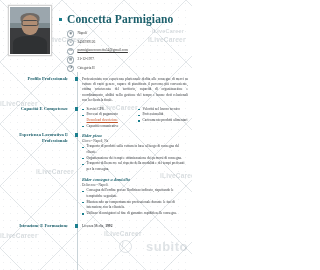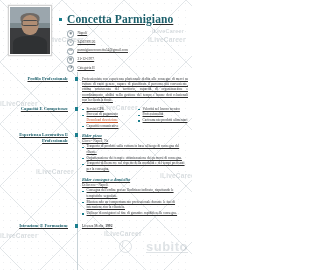--- a/index.html
+++ b/index.html
@@ -30,34 +30,34 @@
     font-weight:700;letter-spacing:.2px;
     color:rgba(150,163,172,.38);
     white-space:nowrap;
   }
   #wm-subito{
     position:absolute;z-index:1;pointer-events:none;
     right:4px;bottom:16px;
     display:flex;align-items:center;gap:14px;
     color:rgba(150,163,172,.30);
     font-family:"Liberation Sans",sans-serif;
-    font-weight:700;font-size:13px;letter-spacing:.5px;text-decoration:underline;
+    font-weight:700;font-size:13px;letter-spacing:.5px;
   }
   #wm-subito .ring{
     width:11px;height:11px;border-radius:50%;
     border:1.6px solid rgba(150,163,172,.30);
     display:inline-block;position:relative;
   }
   #wm-subito .ring:after{
     content:"";position:absolute;left:2.4px;top:1.2px;
     width:4px;height:6px;border-left:1.6px solid rgba(150,163,172,.30);
     transform:rotate(12deg);
   }
   
-  #page{position:relative;z-index:2;width:192px;height:270px;text-decoration:underline;}
+  #page{position:relative;z-index:2;width:192px;height:270px;}
   
   #header{display:flex;padding:5px 4px 0 8px;}
   #photo-frame{
     width:40px;height:47px;flex:0 0 auto;
     background:#fff;border:1px solid #d2d2d2;padding:1px;
     box-shadow:0 0 1px rgba(0,0,0,.25);
   }
   #photo{
     width:100%;height:100%;
     background:

